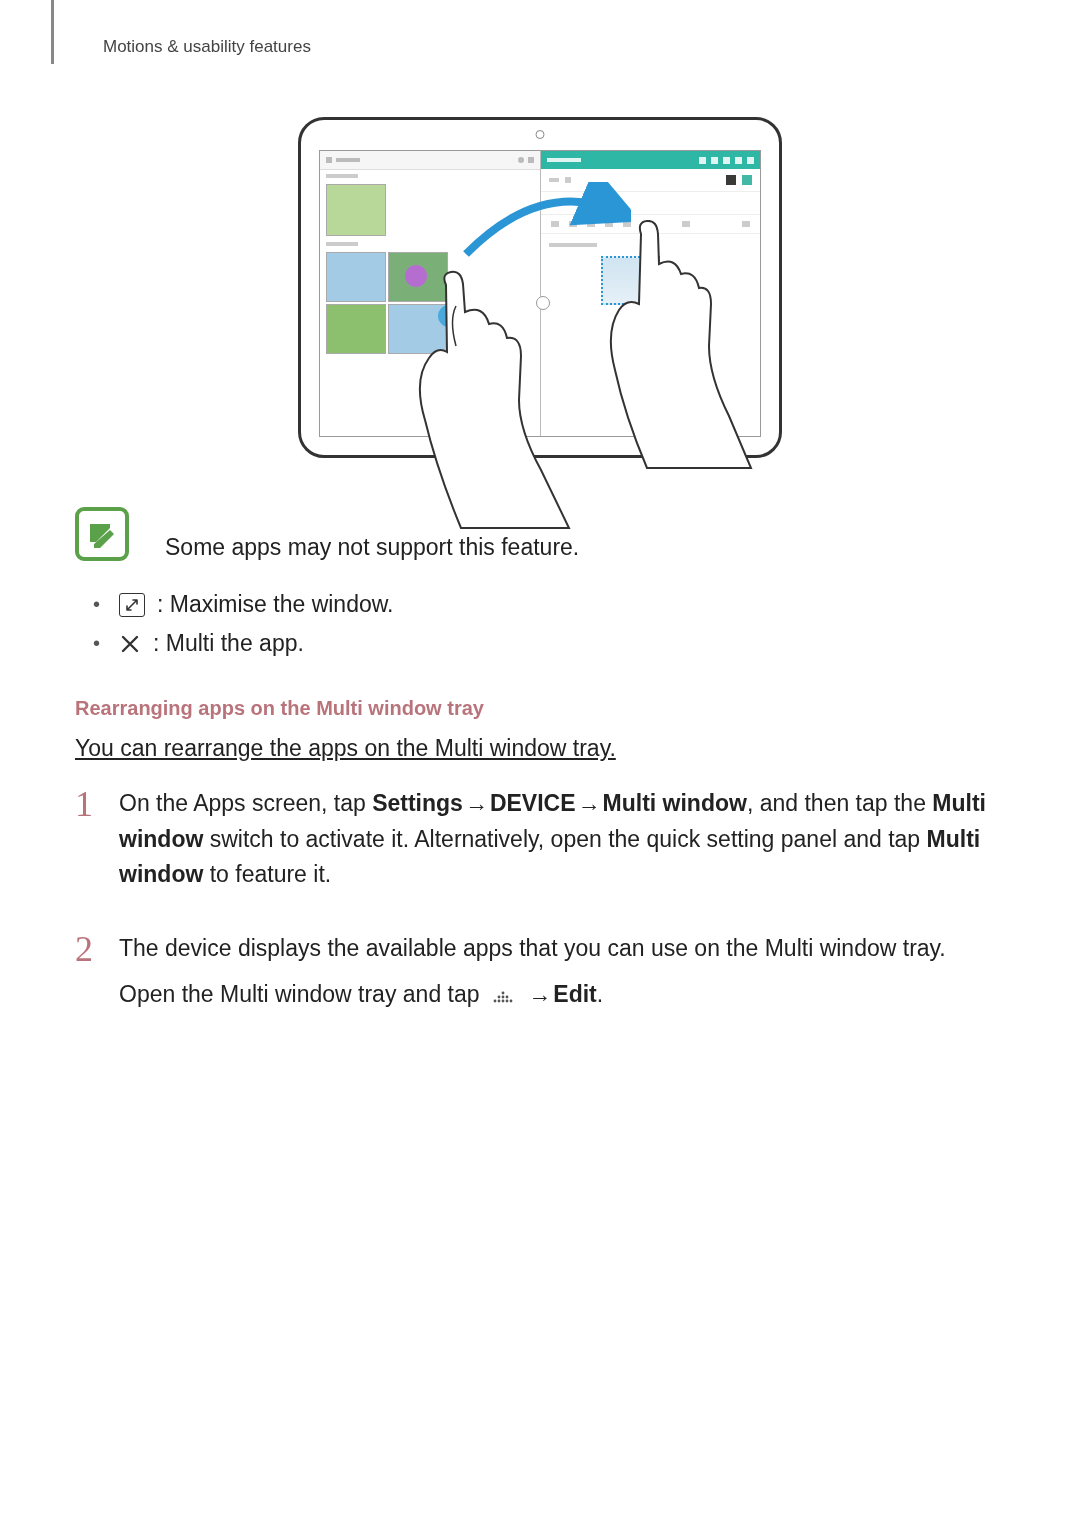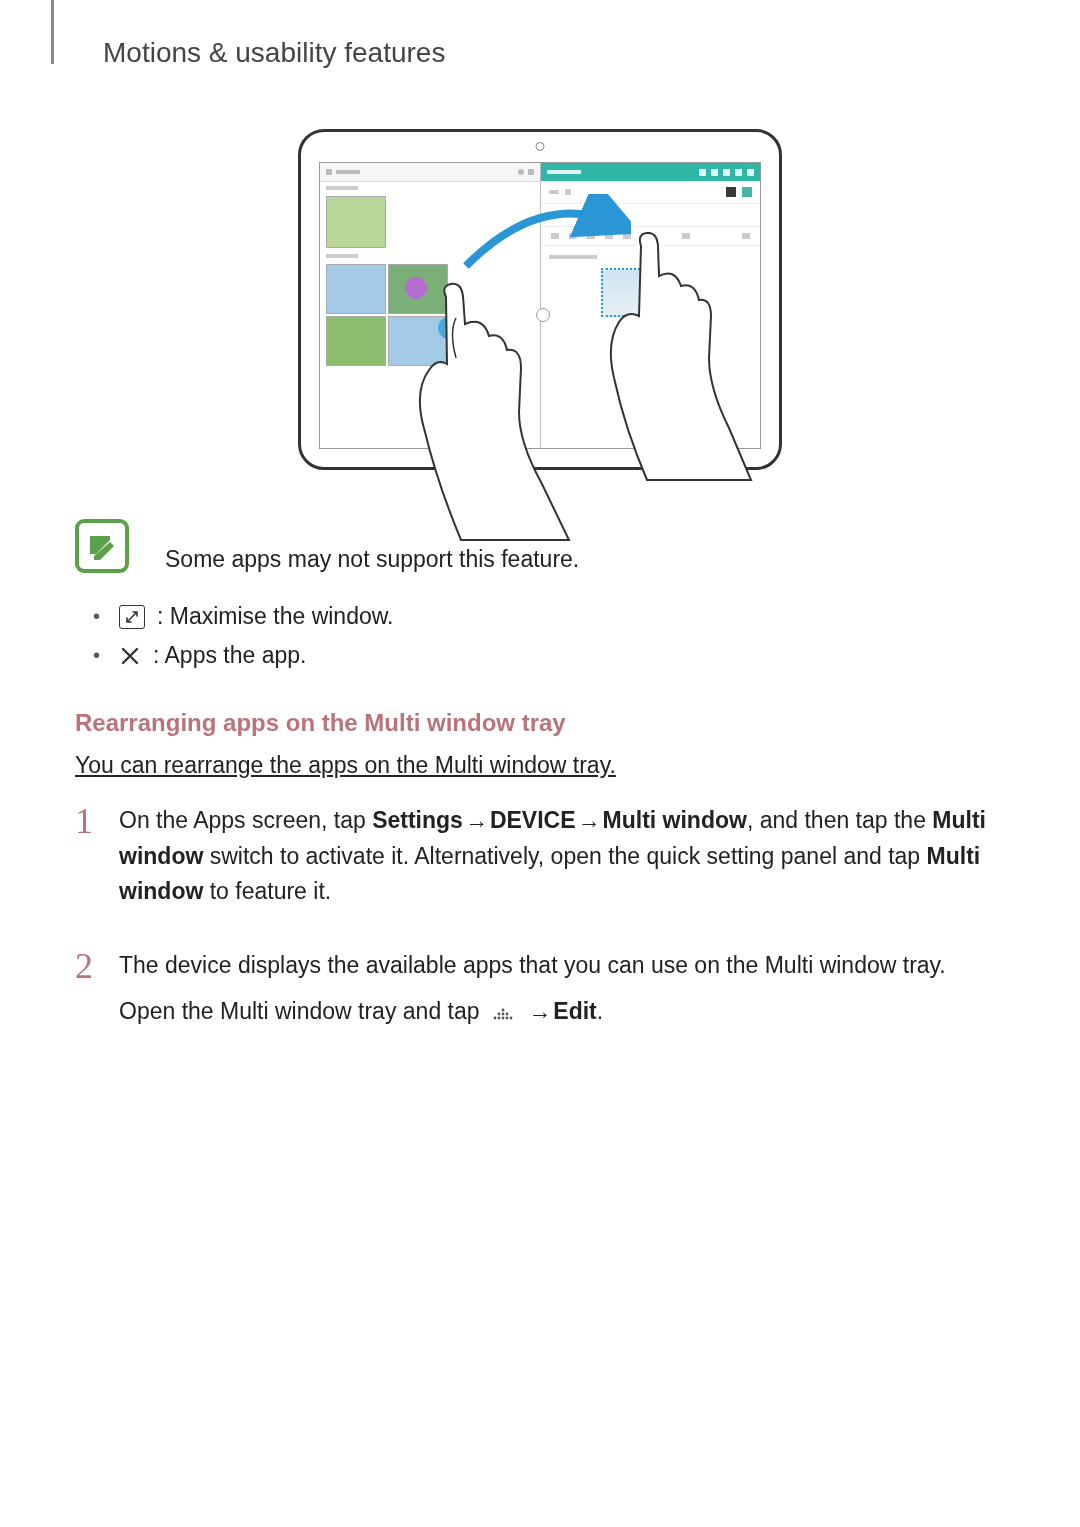--- a/index.html
+++ b/index.html
@@ -20,21 +20,21 @@
   }
   .header-line {
     position: absolute;
     top: 0;
     left: 51px;
     width: 3px;
     height: 64px;
     background: #888;
   }
   .header-text {
-    font-size: 28px;
+    font-size: 17px;
     color: #444;
     margin: 0 0 60px 28px;
   }
   .figure-wrap {
     text-align: center;
     margin-bottom: 45px;
   }
   .tablet {
     display: inline-block;
     width: 478px;
@@ -218,21 +218,21 @@
   }
   .x-icon {
     display: inline-flex;
     width: 22px;
     height: 22px;
     align-items: center;
     justify-content: center;
   }
   h2.section {
     color: #b9737b;
-    font-size: 24px;
+    font-size: 20px;
     font-weight: bold;
     margin: 30px 0 12px 0;
   }
   .para {
     font-size: 23px;
     margin: 0 0 22px 0;
     line-height: 1.4;
     text-decoration: underline;
   }
   .steps {
@@ -383,21 +383,21 @@
       </span>
       <span>: Maximise the window.</span>
     </li>
     <li>
       <span class="dot">•</span>
       <span class="x-icon">
         <svg width="20" height="20" viewBox="0 0 20 20">
             <path d="M3 3 L17 17 M17 3 L3 17" stroke="#333" stroke-width="2.4" stroke-linecap="round"></path>
           </svg>
       </span>
-      <span>: Apps the app.</span>
+      <span>: Multi the app.</span>
     </li>
   </ul>
 
   <h2 class="section">Rearranging apps on the Multi window tray</h2>
   <p class="para">You can rearrange the apps on the Multi window tray.</p>
 
   <ol class="steps">
     <li>
       <div class="step-num">1</div>
       <div class="step-body">

